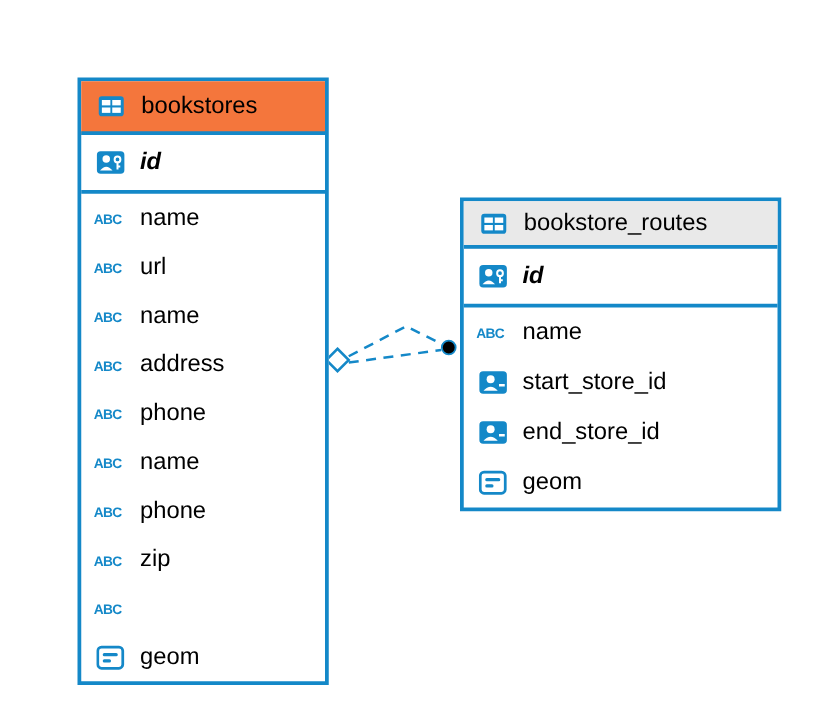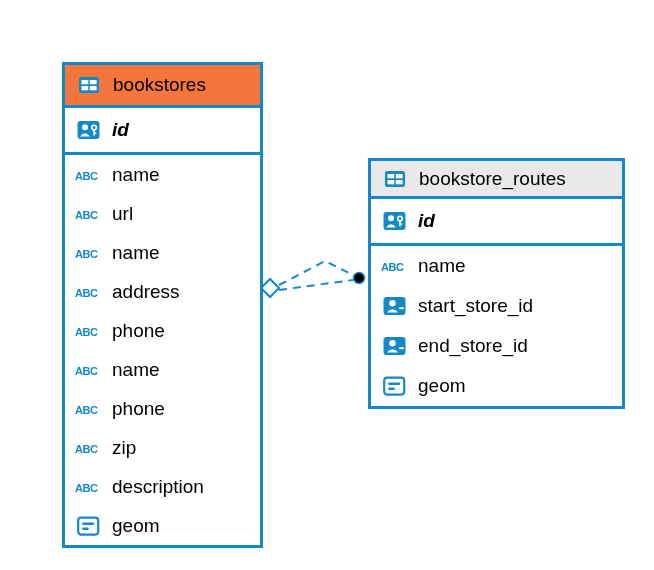--- a/index.html
+++ b/index.html
@@ -174,21 +174,20 @@
             </svg>
           </span>
           <span class="label">zip</span>
         </div>
         <div class="row">
           <span class="icon">
             <svg width="29" height="20" viewBox="0 0 29 20">
               <text x="0" y="14.5" font-family="Liberation Sans, sans-serif" font-size="11" font-weight="800" fill="#1488c8" letter-spacing="-0.5">ABC</text>
             </svg>
           </span>
-          <span class="label">description</span>
         </div>
         <div class="row">
           <span class="icon">
             <svg width="24" height="20" viewBox="0 0 24 20">
               <rect x="1.2" y="1.6" width="20" height="17" rx="3" fill="#fff" stroke="#1488c8" stroke-width="2.2"></rect>
               <rect x="5.2" y="6.4" width="12" height="2.5" rx="1.2" fill="#1488c8"></rect>
               <rect x="5.2" y="11.4" width="6.6" height="2.5" rx="1.2" fill="#1488c8"></rect>
             </svg>
           </span>
           <span class="label">geom</span>

